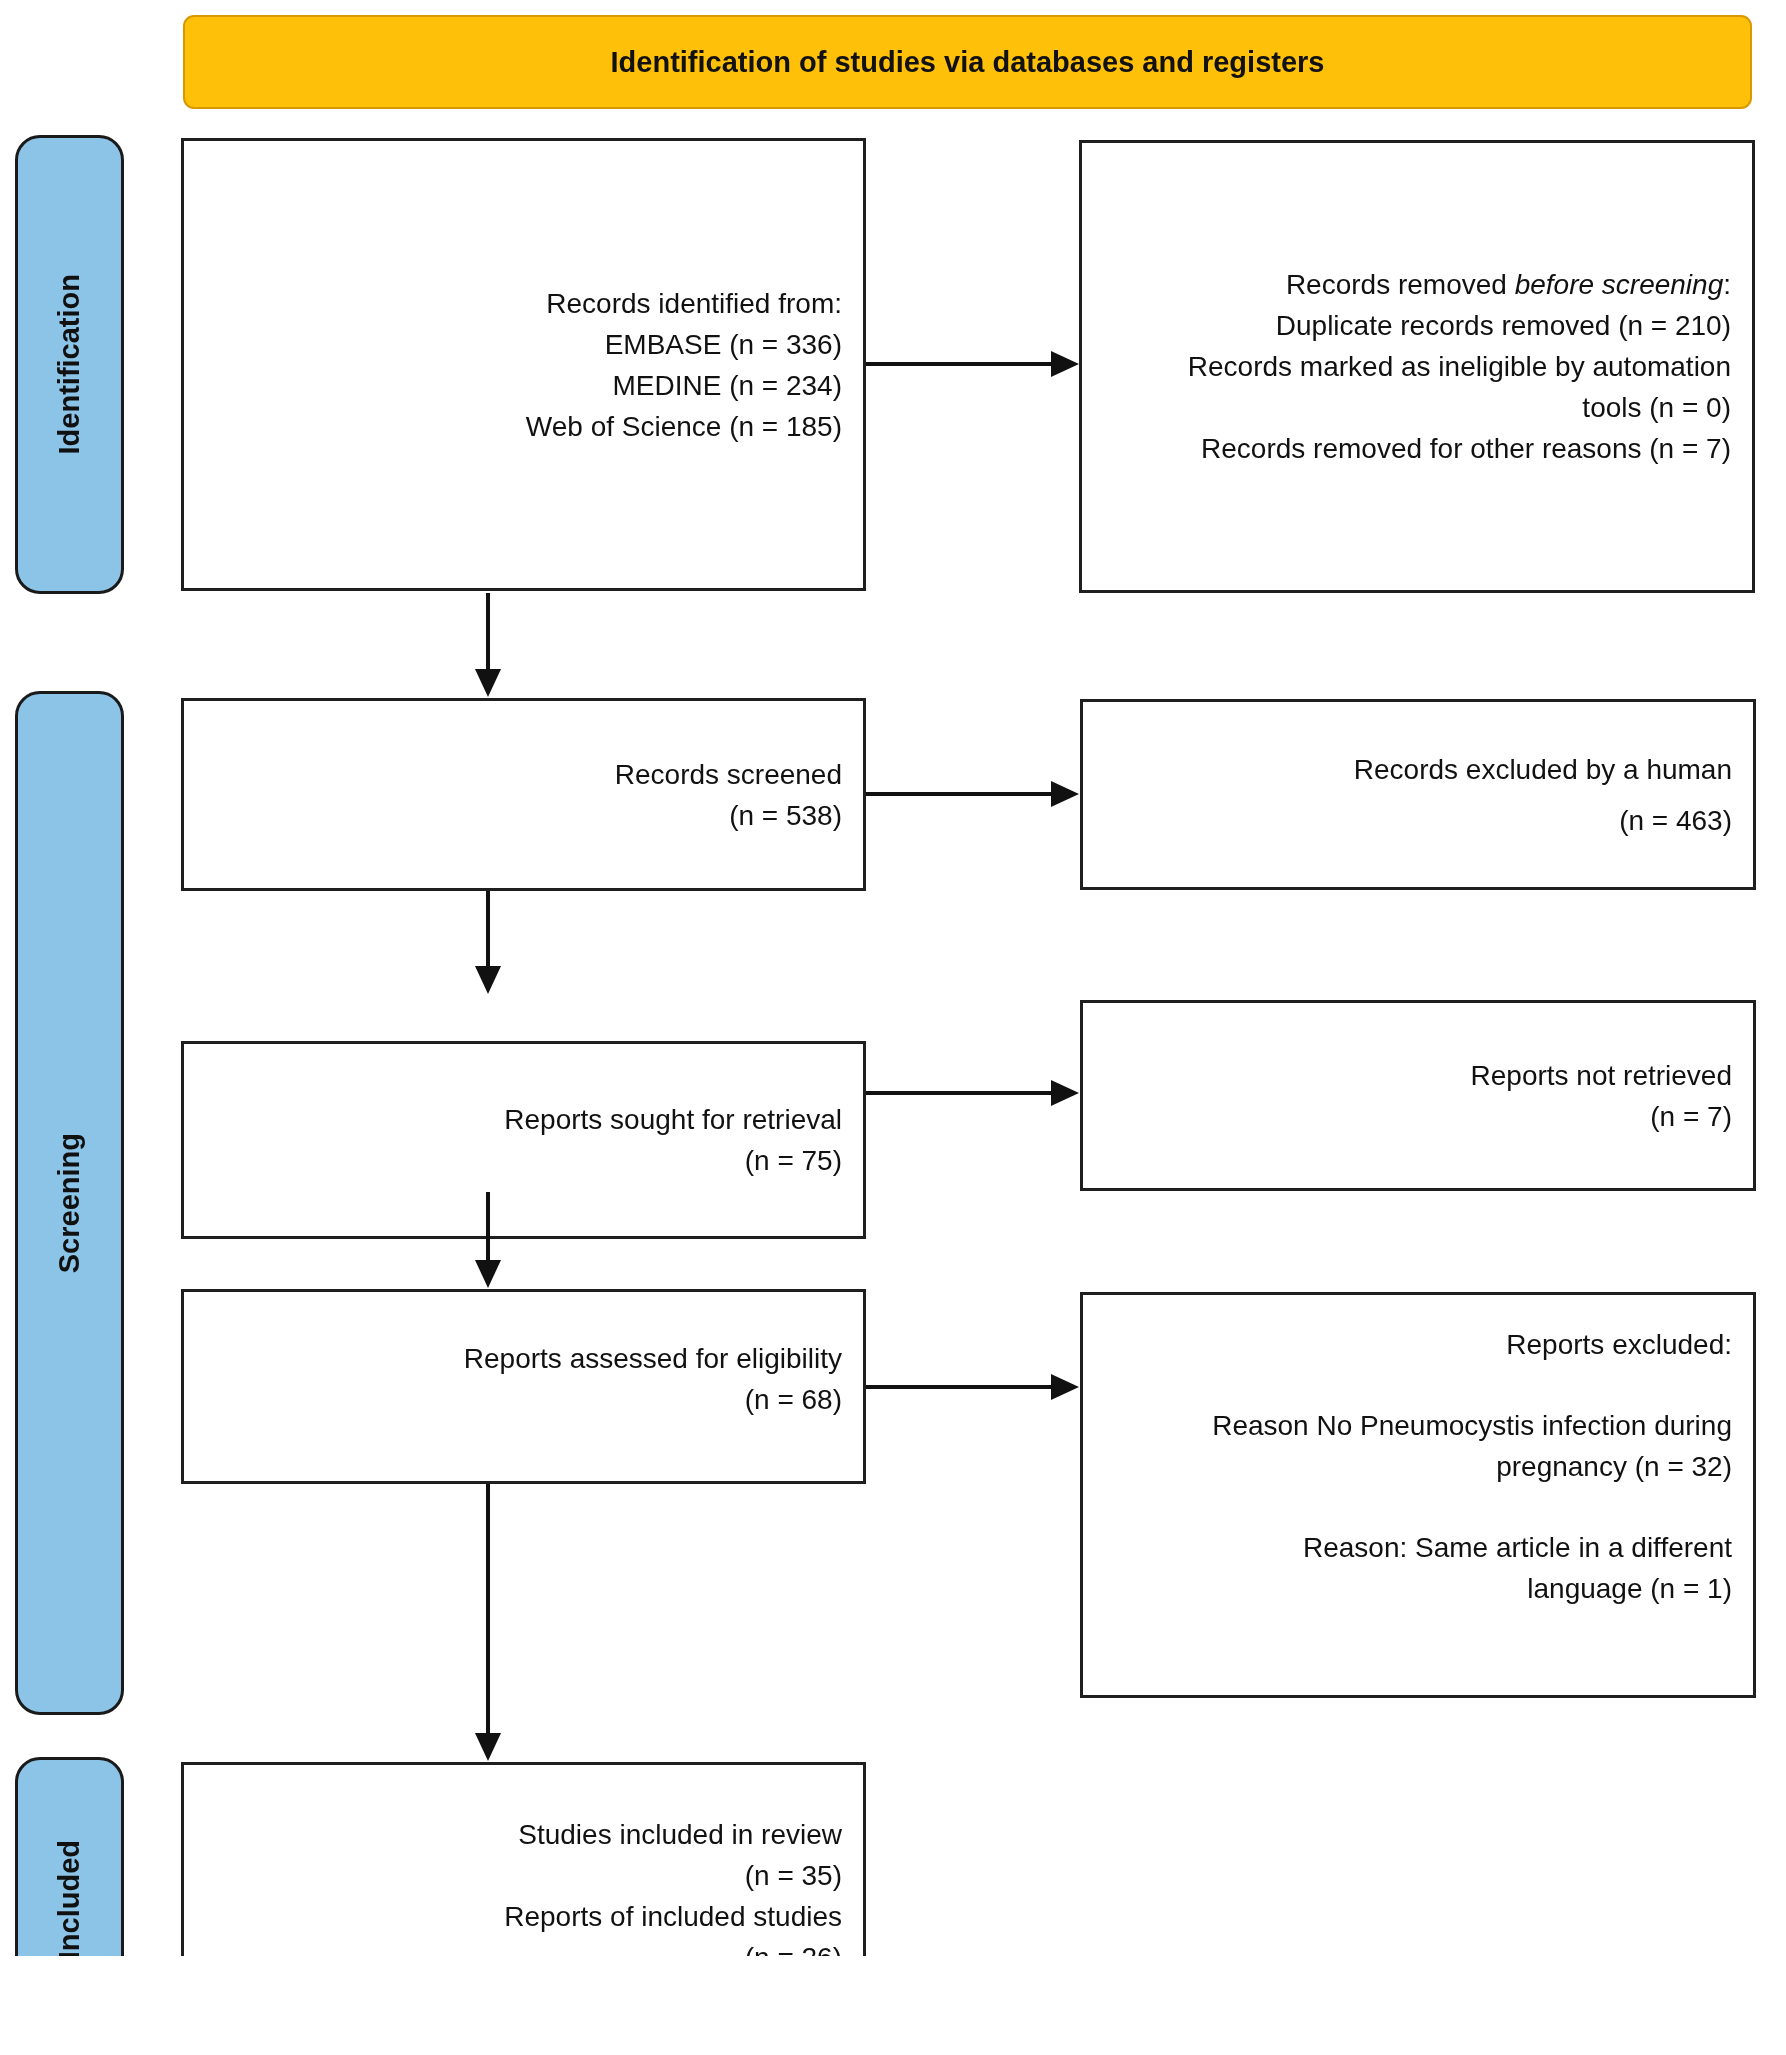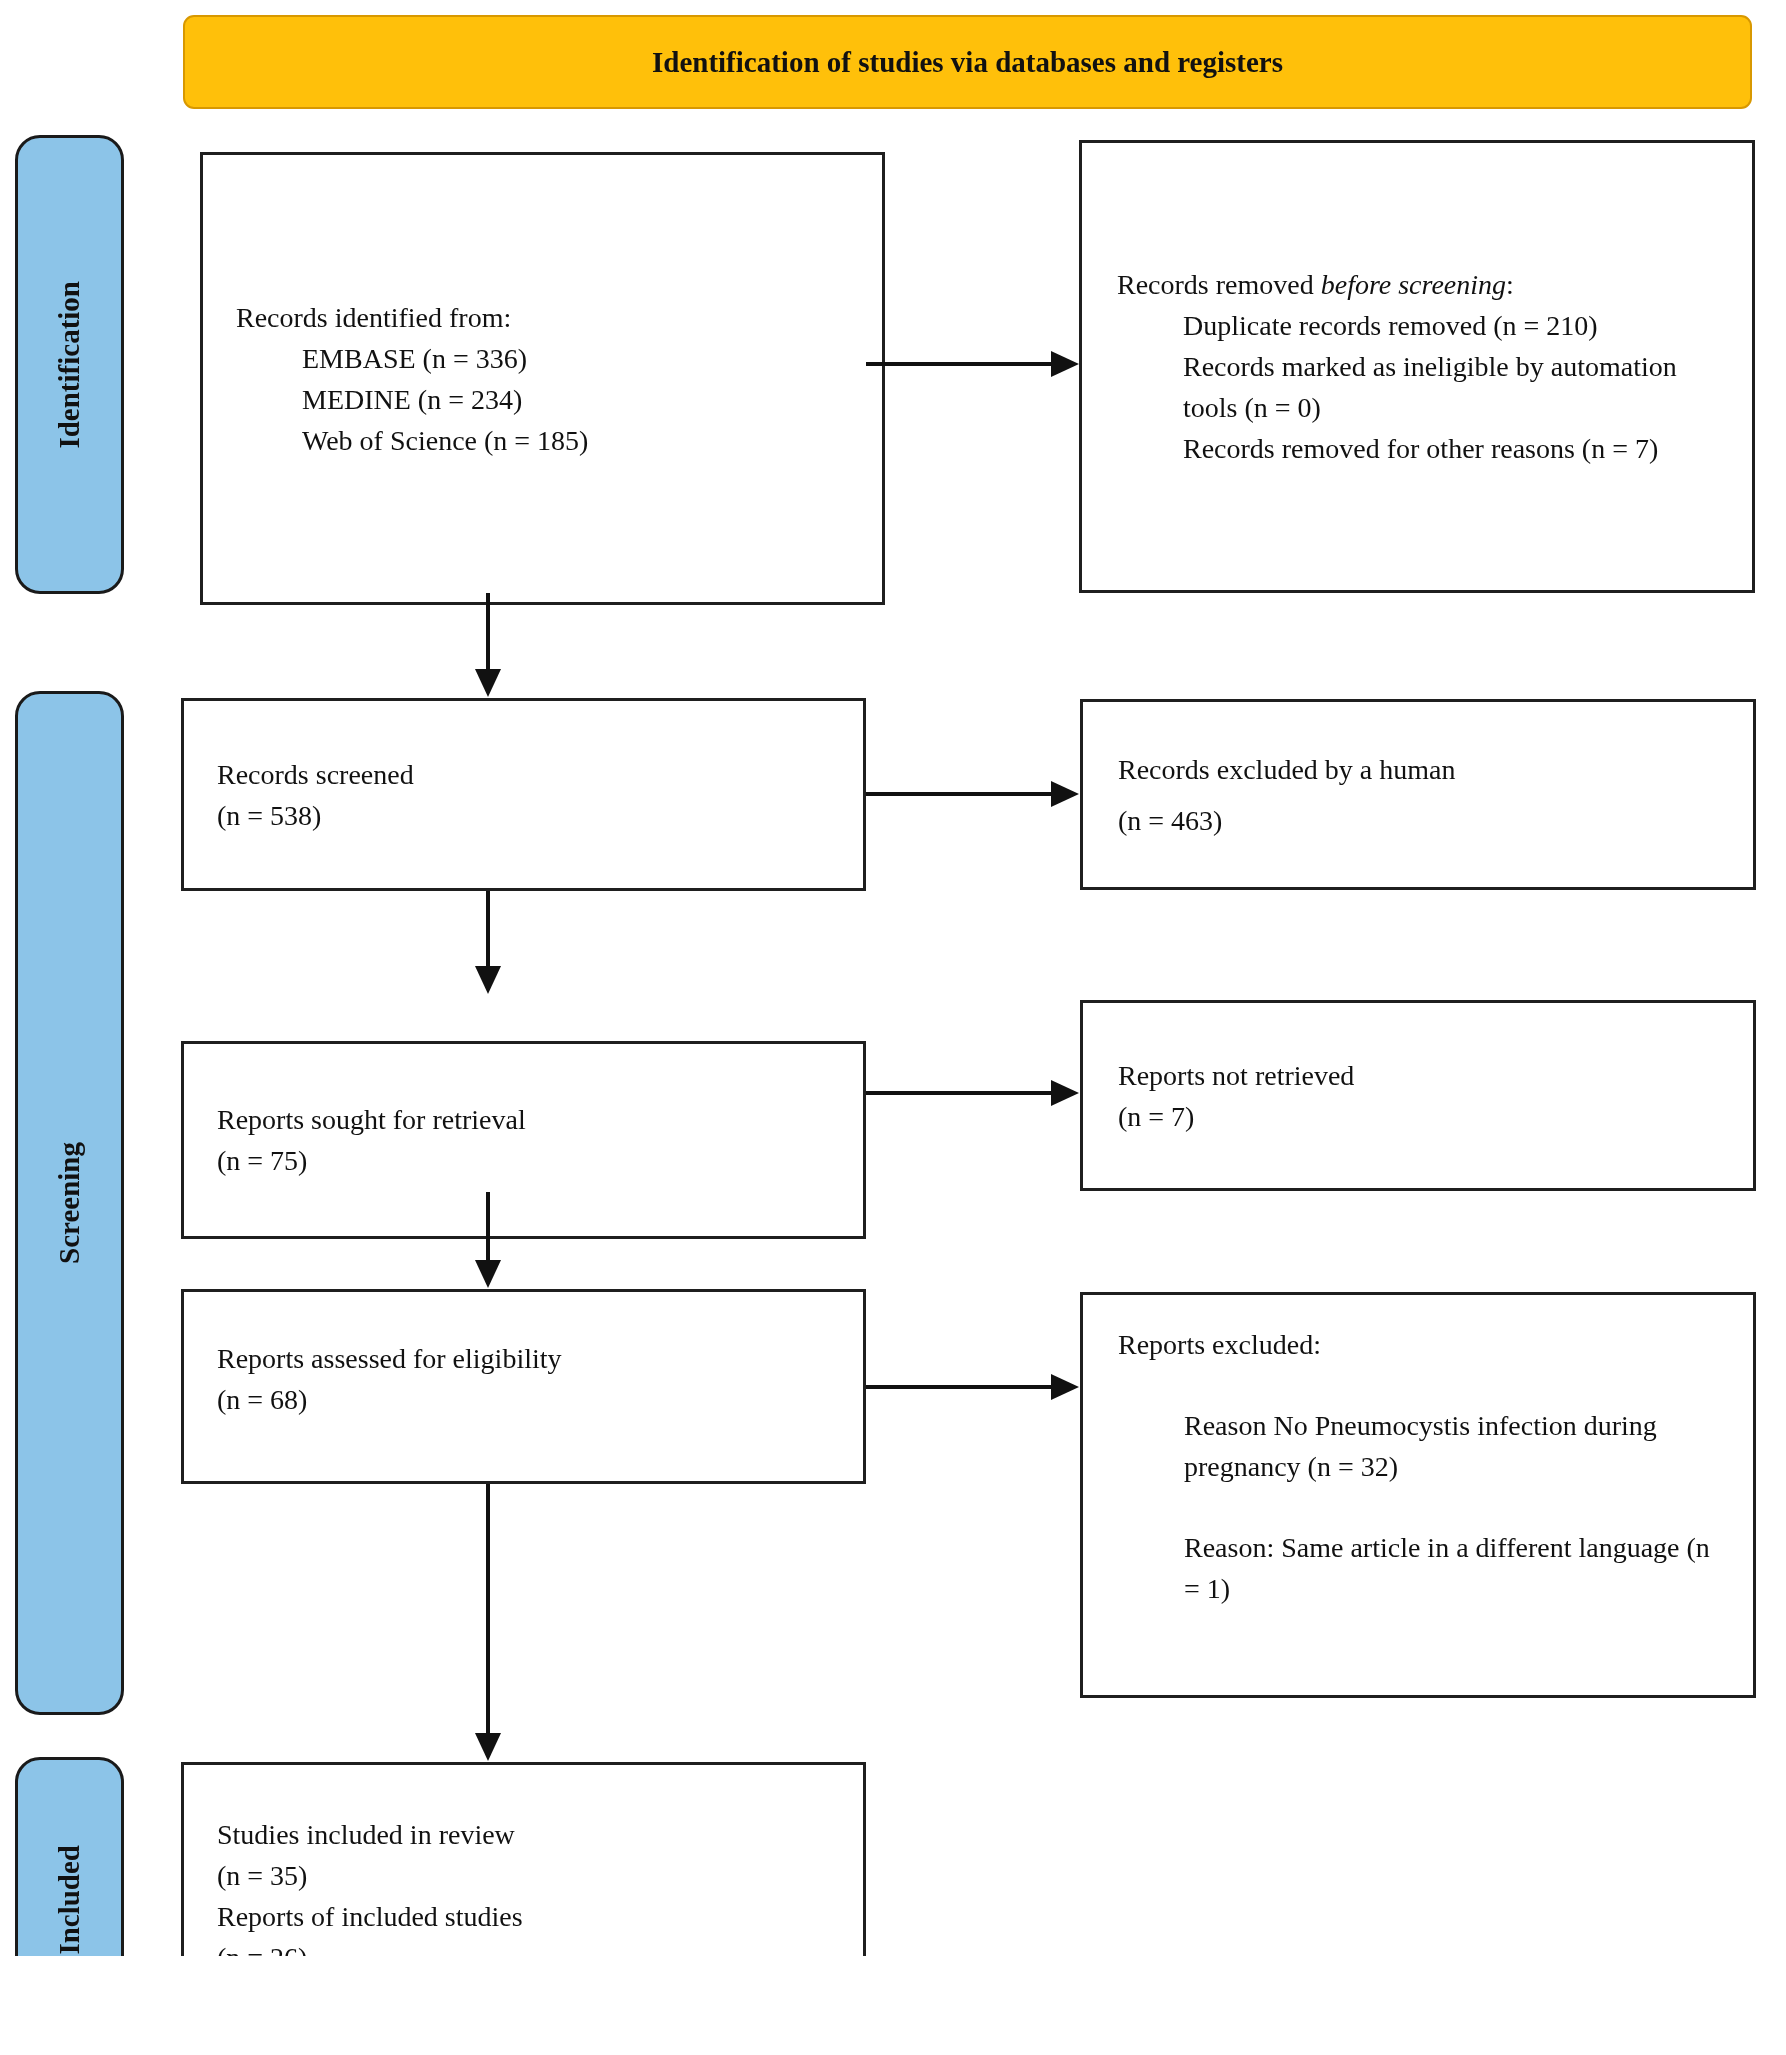--- a/index.html
+++ b/index.html
@@ -9,22 +9,23 @@
     --sidebar-border:#1A1A1A;
     --box-border:#1F1F1F;
     --arrow:#111111;
     --text:#111111;
   }
   html,body{margin:0;padding:0;background:#ffffff;}
   .canvas{
     position:relative;
     width:1786px;height:1956px;
     background:#ffffff;
-    font-family:Liberation Serif, serif;
+    font-family:Liberation Sans, sans-serif;
     color:var(--text);
+    text-align:right;
   }
   .title-bar{
     position:absolute;left:183px;top:15px;width:1569px;height:94px;
     background:var(--header-fill);
     border:2.8px solid var(--header-border);
     border-radius:11px;
     display:flex;align-items:center;justify-content:center;
     font-size:29px;font-weight:bold;
     box-sizing:border-box;
   }
@@ -80,21 +81,21 @@
   <div class="side-label" style="top:135px;height:459px;">
     <span>Identification</span>
   </div>
   <div class="side-label" style="top:691px;height:1024px;">
     <span>Screening</span>
   </div>
   <div class="side-label" style="top:1757px;height:285px;">
     <span>Included</span>
   </div>
 
-  <div class="flow-box" style="left:181px;top:152px;width:685px;height:453px;padding:0 21px 0 33px;margin-left:19px;">
+  <div class="flow-box" style="left:181px;top:138px;width:685px;height:453px;padding:0 21px 0 33px;">
     <div>Records identified from:</div>
     <div class="indent">EMBASE (n = 336)</div>
     <div class="indent">MEDINE (n = 234)</div>
     <div class="indent">Web of Science (n = 185)</div>
   </div>
 
   <div class="flow-box" style="left:1079px;top:140px;width:676px;height:453px;padding:0 21px 0 35px;">
     <div>
       <span>Records removed </span><span class="em">before screening</span><span>:</span>
     </div>

